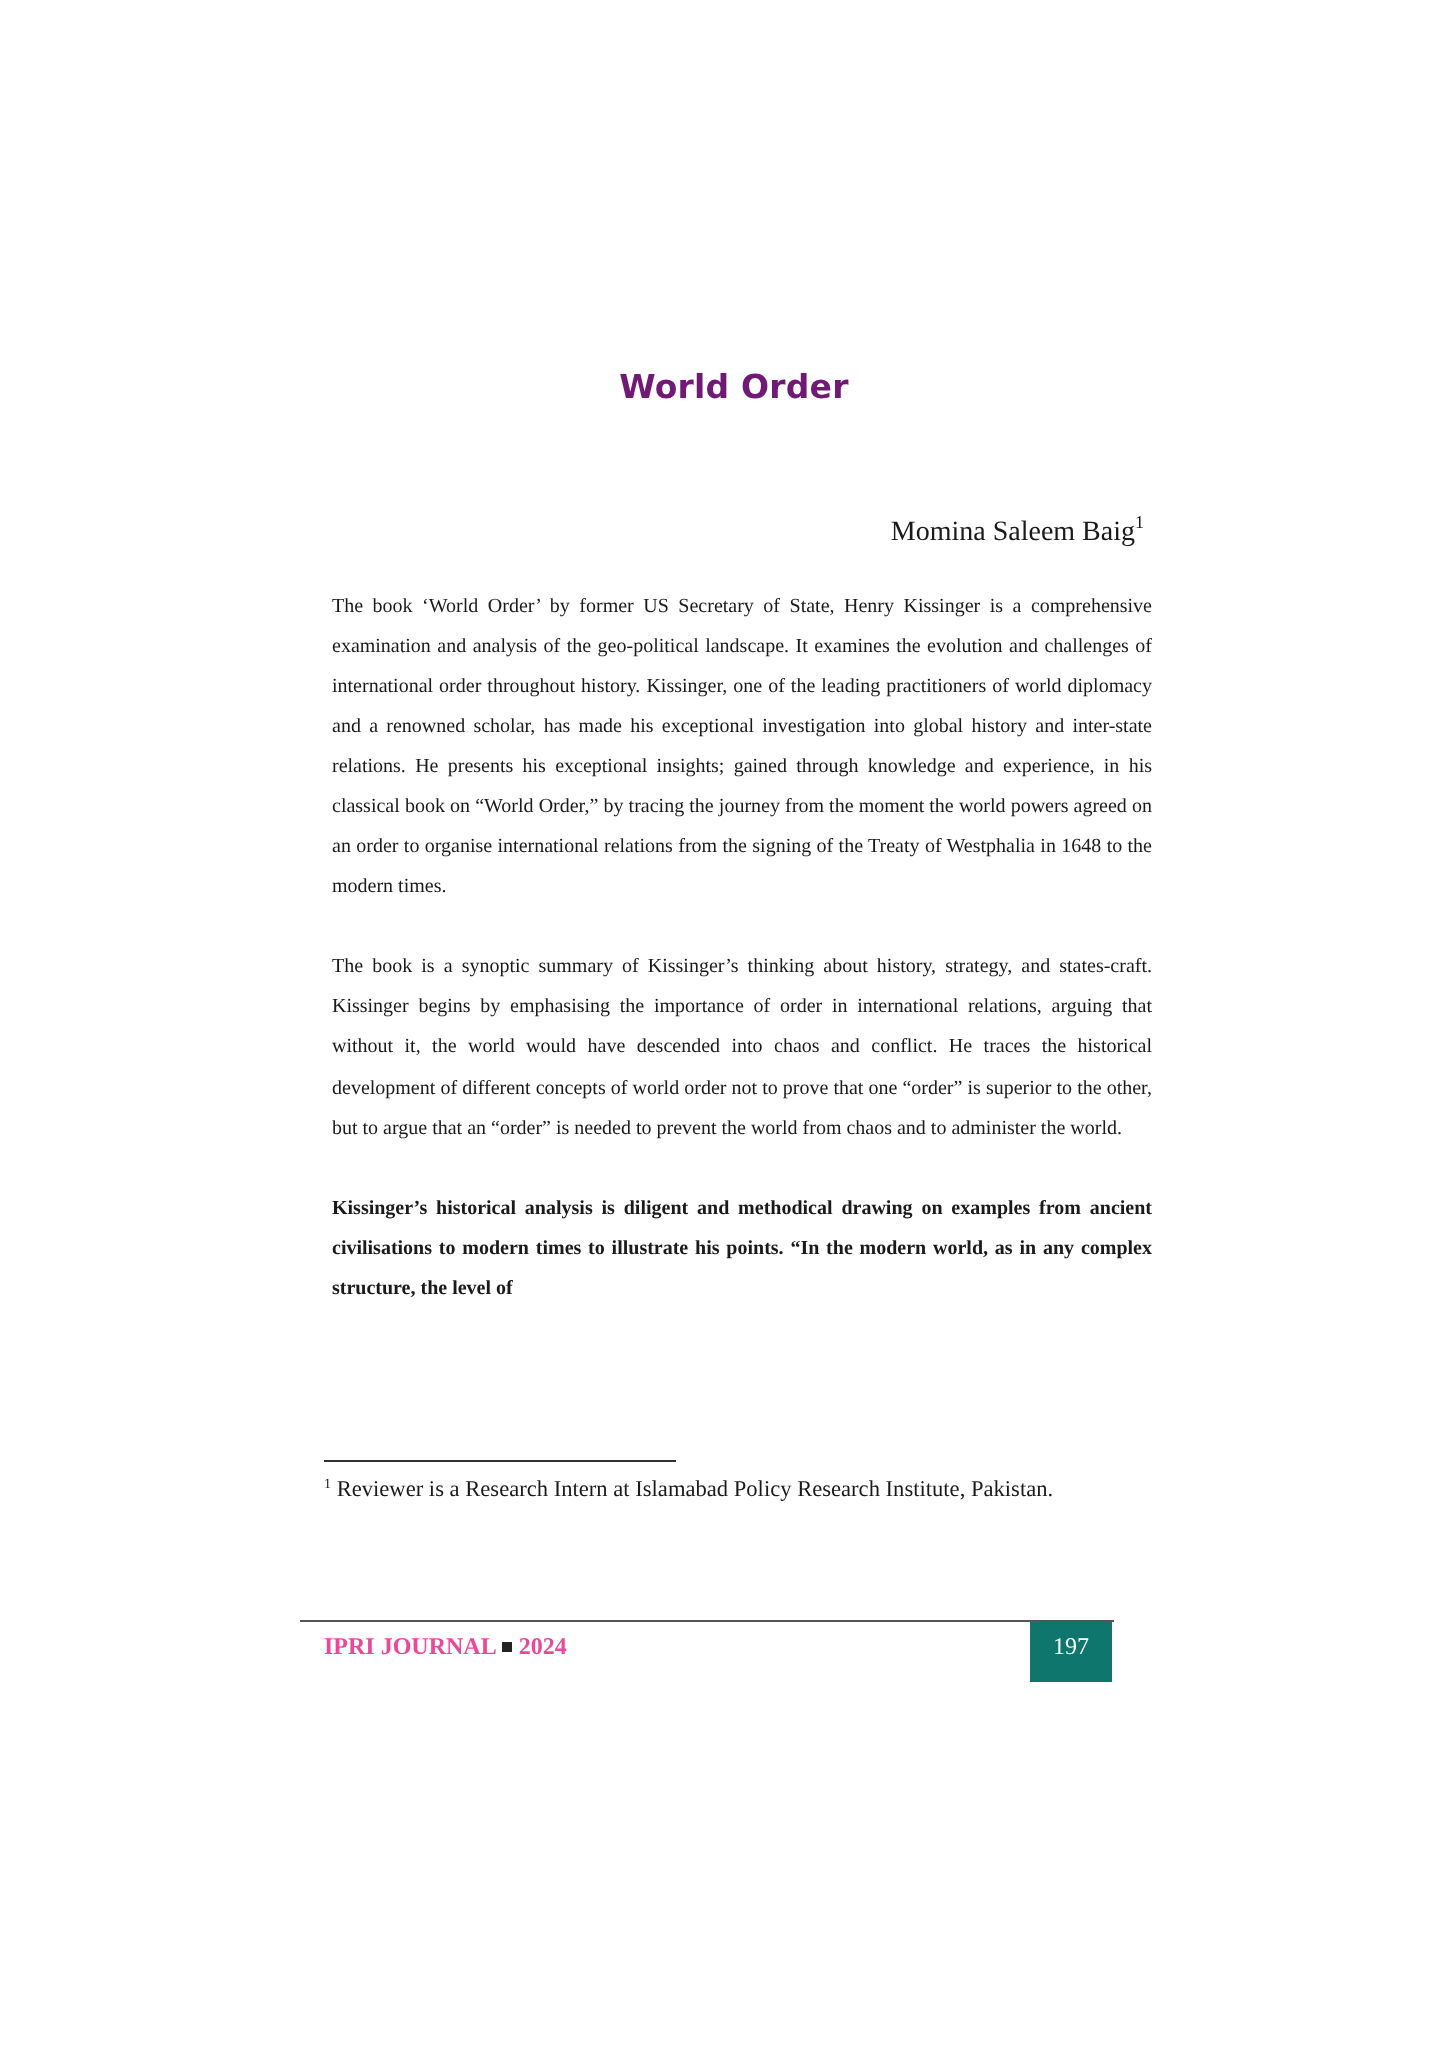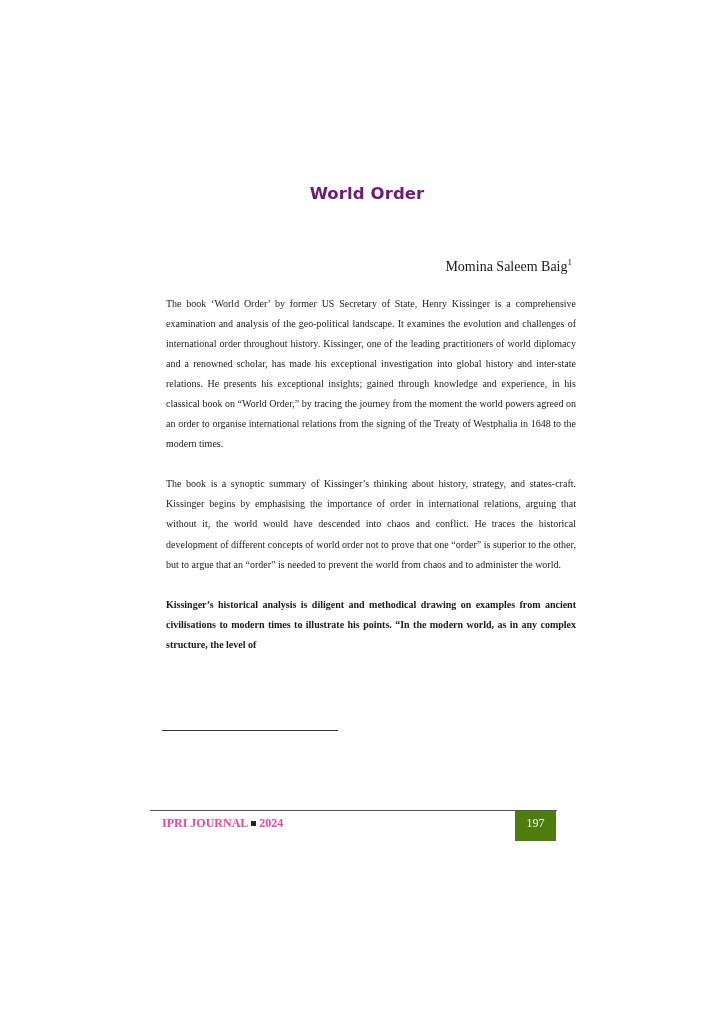--- a/index.html
+++ b/index.html
@@ -159,25 +159,28 @@
   </div>
 
   <div class="body-text">
     <p>The book ‘World Order’ by former US Secretary of State, Henry Kissinger is a comprehensive examination and analysis of the geo-political landscape. It examines the evolution and challenges of international order throughout history. Kissinger, one of the leading practitioners of world diplomacy and a renowned scholar, has made his exceptional investigation into global history and inter-state relations. He presents his exceptional insights; gained through knowledge and experience, in his classical book on “World Order,” by tracing the journey from the moment the world powers agreed on an order to organise international relations from the signing of the Treaty of Westphalia in 1648 to the modern times.</p>
     <p>The book is a synoptic summary of Kissinger’s thinking about history, strategy, and states-craft. Kissinger begins by emphasising the importance of order in international relations, arguing that without it, the world would have descended into chaos and conflict. He traces the historical development of different concepts of world order not to prove that one “order” is superior to the other, but to argue that an “order” is needed to prevent the world from chaos and to administer the world.</p>
     <p class="last">Kissinger’s historical analysis is diligent and methodical drawing on examples from ancient civilisations to modern times to illustrate his points. “In the modern world, as in any complex structure, the level of</p>
   </div>
 
   <div class="footnote-rule"></div>
 
+  <div class="footnote">
+    <sup>1</sup><span> Reviewer is a Research Intern at Islamabad Policy Research Institute, Pakistan.</span>
+  </div>
 
 
   <div class="footer-rule"></div>
 
   <div class="footer-label">
     <span>IPRI JOURNAL</span><span class="small-square"></span><span>2024</span>
   </div>
 
-  <div class="page-number" style="background: #4d7c0f;">
+  <div class="page-number" style="background: #0f766e;">
     <span>197</span>
   </div>
 
 </div>
 
 </body></html>

